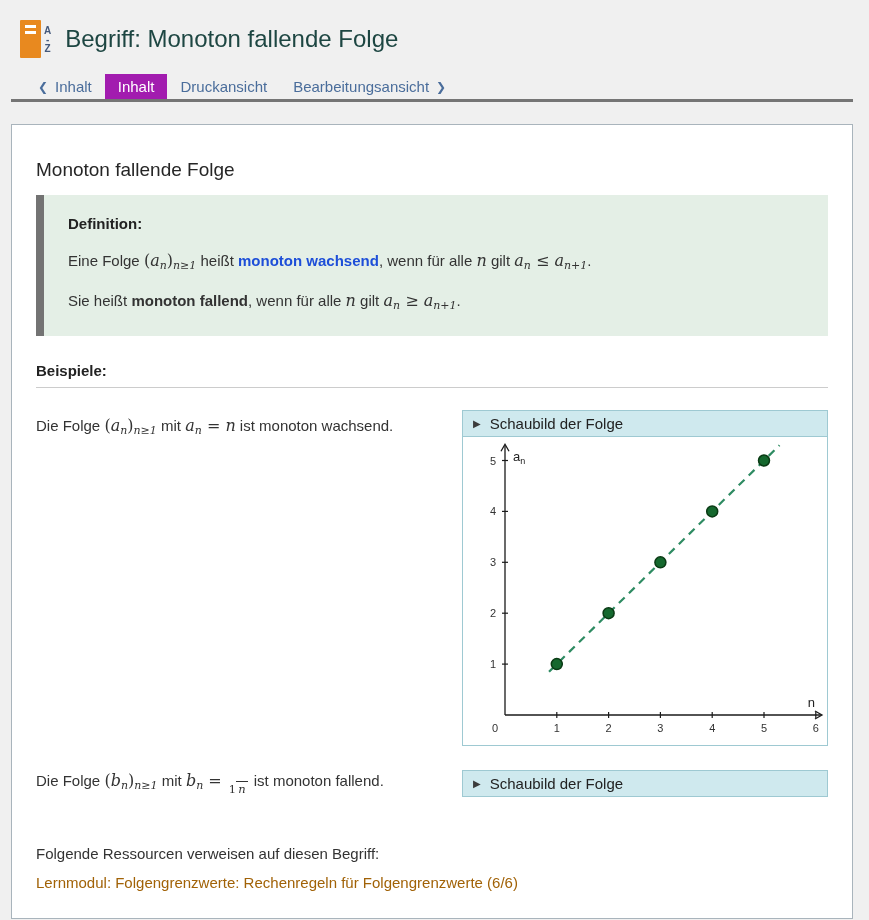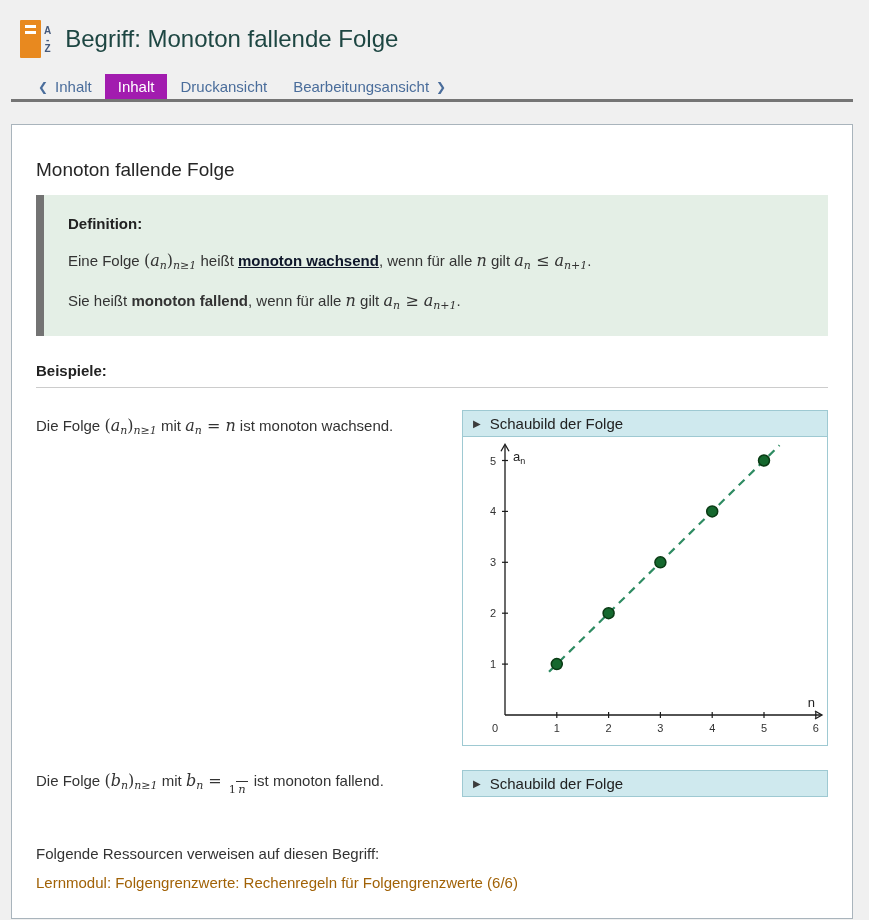--- a/index.html
+++ b/index.html
@@ -49,21 +49,21 @@
   .panel-body svg { display: block; }
   
   .footer-label { font-size: 15px; margin-top: 48px; color: #333; }
   .resource-link { display: inline-block; margin-top: 12px; font-size: 15px;
     color: #a16207; text-decoration: none; cursor: pointer; }
   
   .math { font-family: "DejaVu Serif", "Liberation Serif", serif; font-size: 16px; }
   .it { font-style: italic; }
   .msub { font-family: "DejaVu Serif", "Liberation Serif", serif; font-style: italic;
     font-size: 11px; vertical-align: -3px; }
-  .term-link { color: #0f172a; font-weight: bold; cursor: pointer; text-decoration: underline; }
+  .term-link { color: #1d4ed8; font-weight: bold; cursor: pointer; }
   .term-bold { font-weight: bold; }
   .frac { display: inline-block; vertical-align: -7px; text-align: left;
     font-family: "DejaVu Serif", "Liberation Serif", serif; font-size: 11.5px;
     line-height: 1.15; margin: 0 2px; }
   .frac .den { border-top: 1px solid #333; font-style: italic; padding: 0 2px; }
 </style>
 </head>
 <body>
 
 <header class="topbar">

